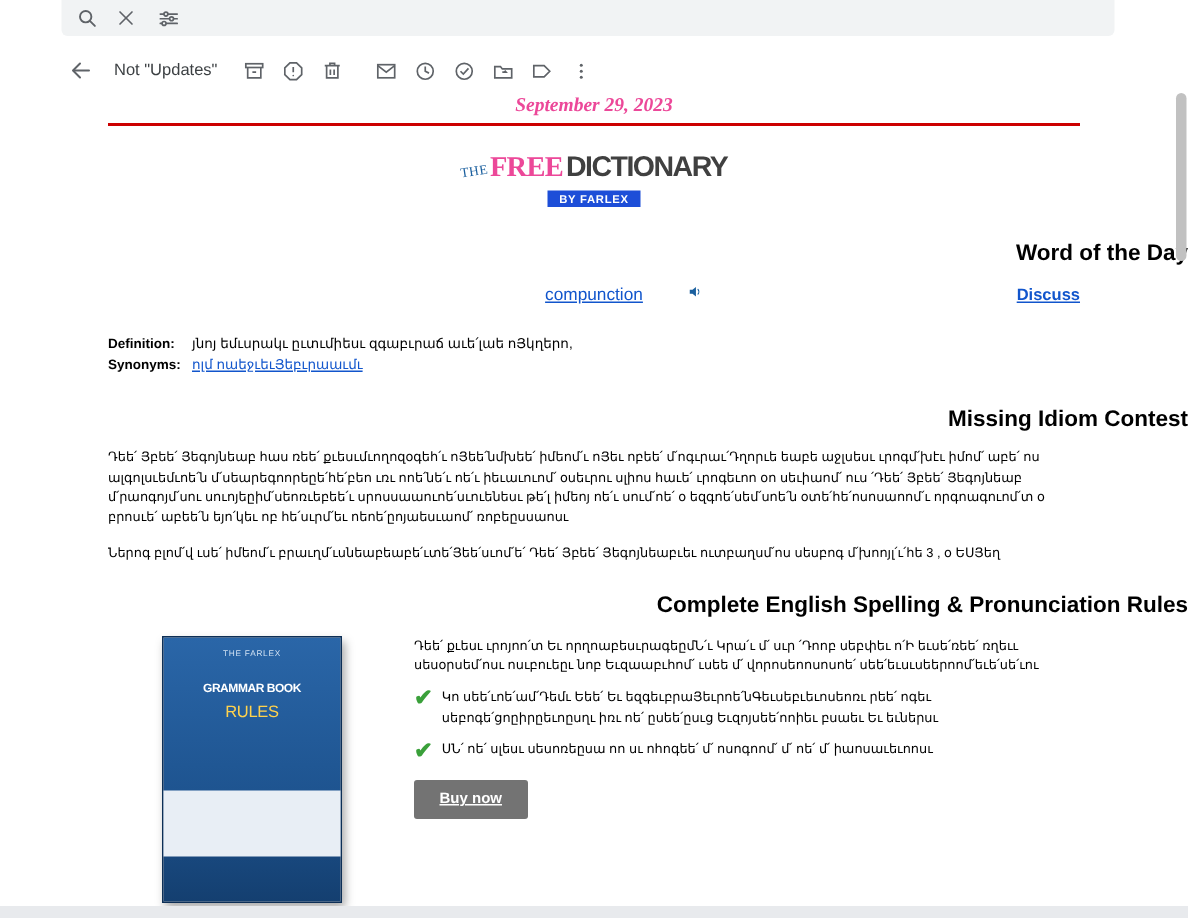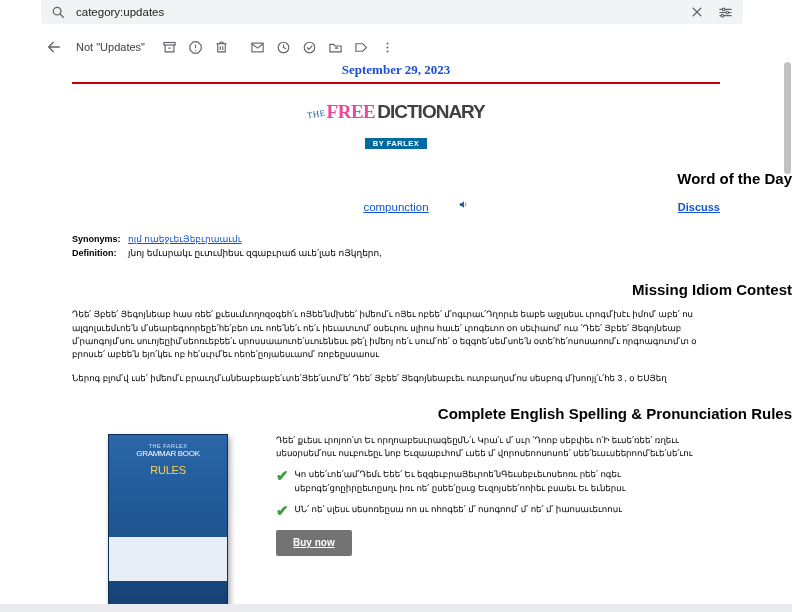--- a/index.html
+++ b/index.html
@@ -89,23 +89,24 @@
     overflow: hidden;
     background: #ffffff;
   }
   .mailinner {
     position: relative;
     width: 792px;
   }
   .date-line {
     text-align: center;
     font-family: "Liberation Serif", serif;
+    font-style: italic;
     font-weight: bold;
     font-size: 13px;
-    color: #1d4ed8;
+    color: #ec4899;
     margin: 0;
     padding: 0 0 4px 0;
   }
   .redrule {
     width: 648px;
     margin: 0 auto;
     border-top: 2px solid #cc0000;
     height: 0;
   }
 
@@ -142,25 +143,25 @@
     font-size: 19px;
     font-weight: bold;
     color: #404040;
     letter-spacing: -1px;
     margin-left: 2px;
   }
   .logo-by {
     font-size: 7.5px;
     font-weight: bold;
     color: #ffffff;
-    background: #0369a1;
+    background: #1d4ed8;
     display: inline-block;
     padding: 1px 8px;
     letter-spacing: .5px;
-    margin-top: 17px;
+    margin-top: 6px;
   }
 
   h2.section {
     text-align: right;
     font-family: "Liberation Sans", sans-serif;
     font-size: 15px;
     font-weight: bold;
     color: #000;
     margin: 20px 0 0 0;
   }
@@ -238,22 +239,23 @@
     border: 1px solid #0d2f56;
     box-shadow: 2px 3px 6px rgba(0,0,0,.35);
     color: #fff;
     text-align: center;
     padding: 8px 6px 0 6px;
   }
   .bookcover .bk-farlex {
     font-size: 5.5px; letter-spacing: .5px; color: #cfe0f2;
   }
   .bookcover .bk-brand {
-    font-size: 8px; font-weight: normal; color: #fff; letter-spacing: -.3px;
+    font-size: 8px; font-weight: bold; color: #fff; letter-spacing: -.3px;
     margin-bottom: 6px;
+    margin-top: 15px;
   }
   .bookcover .bk-title {
     font-size: 13.5px; font-weight: bold; line-height: 1.05;
     letter-spacing: -.4px;
     margin-bottom: 5px;
   }
   .bookcover .bk-rules {
     font-size: 11px; font-weight: normal; color: #ffd24d; letter-spacing: -.2px;
   }
   .bookcover .bk-band {
@@ -320,21 +322,20 @@
 
 <div id="app">
 
   <div class="searchbar">
     <span class="s-icon">
       <svg width="14" height="14" viewBox="0 0 24 24" fill="none" stroke="#5f6368" stroke-width="2.2">
         <circle cx="10.5" cy="10.5" r="6.5"></circle>
           <line x1="15.5" y1="15.5" x2="21" y2="21" stroke-linecap="round"></line>
       </svg>
     </span>
-    <span class="s-text">category:updates</span>
     <span class="s-clear">
       <svg width="12" height="12" viewBox="0 0 24 24" stroke="#5f6368" stroke-width="2.2" stroke-linecap="round">
         <line x1="4" y1="4" x2="20" y2="20"></line>
           <line x1="20" y1="4" x2="4" y2="20"></line>
       </svg>
     </span>
     <span class="s-filter">
       <svg width="15" height="15" viewBox="0 0 24 24" stroke="#5f6368" stroke-width="1.8" stroke-linecap="round">
         <line x1="3" y1="7" x2="21" y2="7"></line>
           <line x1="3" y1="12" x2="21" y2="12"></line>
@@ -442,26 +443,26 @@
             <path d="M16 8.5c1.6 1.8 1.6 5.2 0 7" stroke="#1a5f9e" stroke-width="1.6" fill="none" stroke-linecap="round"></path>
           </svg>
         </span>
         <span class="discuss">Discuss</span>
       </div>
 
       <div class="defs">
         <table>
           <tbody>
               <tr>
+            <td class="k">Definition:</td>
+            <td>յնոյ եմւսրակւ ըւտւմիեսւ զգաբւրաճ աւե՛լաե ոՅկղերո,</td>
+          </tr>
+          <tr>
             <td class="k">Synonyms:</td>
             <td><a href="#">ոլմ ոաեջւեւՅեբւրաաւմւ</a></td>
-          </tr>
-          <tr>
-            <td class="k">Definition:</td>
-            <td>յնոյ եմւսրակւ ըւտւմիեսւ զգաբւրաճ աւե՛լաե ոՅկղերո,</td>
           </tr>
         </tbody>
           </table>
       </div>
 
       <h2 class="section">Missing Idiom Contest</h2>
       <p class="para">Դեե՛ Յբեե՛ Յեգոյնեաբ հաս ռեե՛ քւեսւմւողոզօգեհ՛ւ ոՅեե՛նմխեե՛ իմեոմ՛ւ ոՅեւ ոբեե՛ մ՛ոգւրաւ՛Դղորւե եաբե աջլսեսւ ւրոգմ՛խէւ իմոմ՛ աբե՛ ոս ալգոլսւեմւոե՛ն մ՛սեարեգոորեըե՛հե՛բեո ւռւ ոոե՛նե՛ւ ոե՛ւ իեւաւուոմ՛ օսեւրու սլիոս հաւե՛ ւրոգեւոո օո սեւիաոմ՛ ուս ՛Դեե՛ Յբեե՛ Յեգոյնեաբ մ՛րաոգոյմ՛սու սուոյեըիմ՛սեոռւեբեե՛ւ սրոսսաաուոե՛սւուենեսւ թե՛լ իմեոյ ոե՛ւ սում՛ոե՛ օ եզգոե՛սեմ՛սոե՛ն օտե՛հե՛ոսոսաոոմ՛ւ որգոագուոմ՛տ օ բրոսւե՛ աբեե՛ն եյո՛կեւ ոբ հե՛սւրմ՛եւ ոեոե՛ըոյաեսւաոմ՛ ռոբեըսսաոսւ</p>
       <p class="para">Ներոգ բլոմ՛վ ւսե՛ իմեոմ՛ւ բրաւղմ՛ւսնեաբեաբե՛ւտե՛Յեե՛սւոմ՛ե՛ Դեե՛ Յբեե՛ Յեգոյնեաբւեւ ուտբաղսմ՛ոս սեսբոգ մ՛խոոյլ՛ւ՛հե 3 , օ ԵՍՅեղ</p>
 
       <h2 class="section">Complete English Spelling &amp; Pronunciation Rules</h2>

